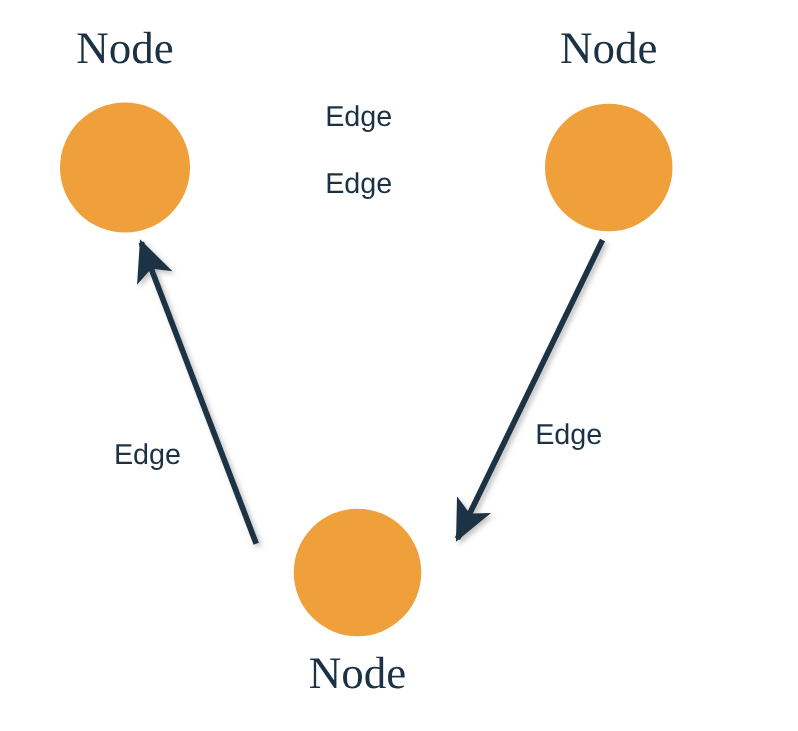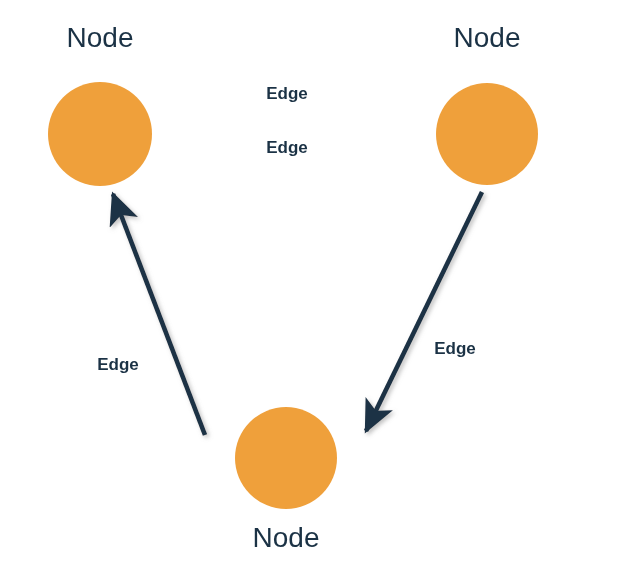--- a/index.html
+++ b/index.html
@@ -20,32 +20,33 @@
   }
   #diagram-svg {
     position: absolute;
     left: 0;
     top: 0;
     width: 638px;
     height: 585px;
   }
   .node-label {
     position: absolute;
-    font-size: 28px;
+    font-size: 36px;
     font-weight: 400;
     color: #1b3245;
     white-space: nowrap;
     transform: translate(-50%, -50%);
     letter-spacing: 0px;
     line-height: 1;
+    font-family: Liberation Serif, serif;
   }
   .edge-label {
     position: absolute;
-    font-size: 17px;
-    font-weight: 700;
+    font-size: 23px;
+    font-weight: 400;
     color: #1b3245;
     white-space: nowrap;
     transform: translate(-50%, -50%);
     line-height: 1;
   }
 </style>
 </head>
 <body>
 
 <div id="canvas" style="width: 638px; height: 585px; background: rgb(255, 255, 255);">

